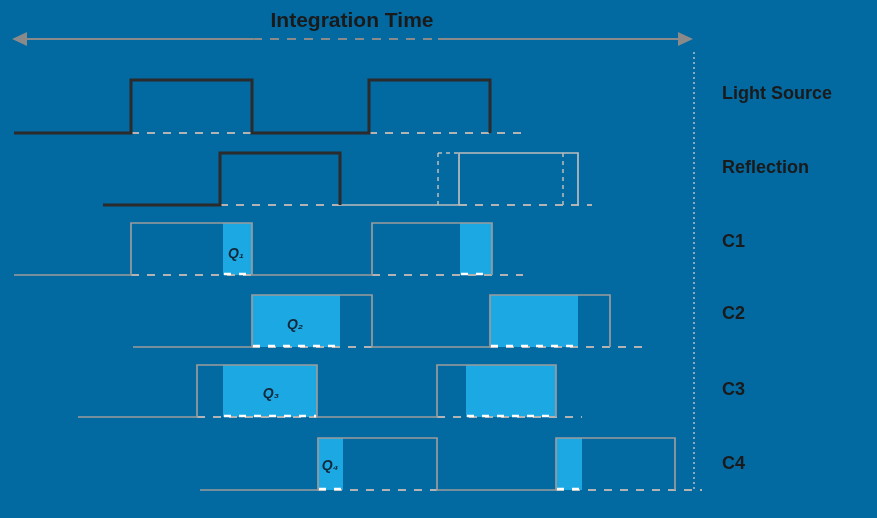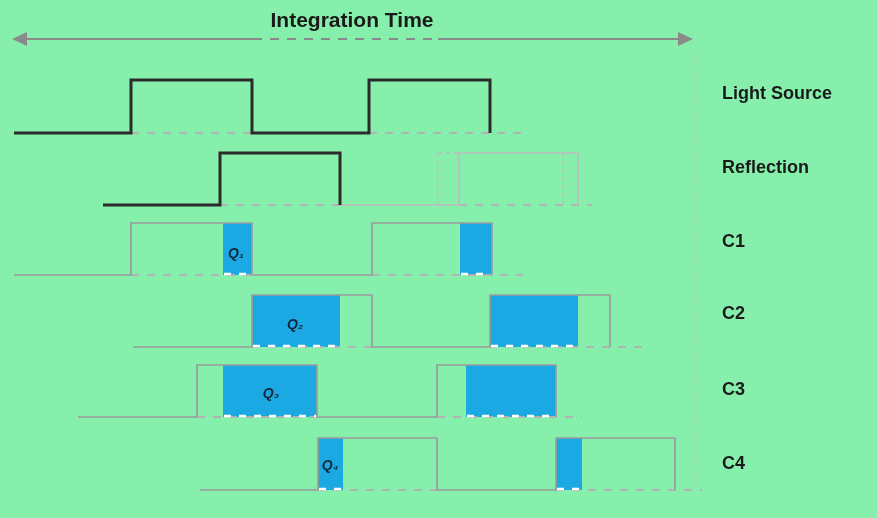--- a/index.html
+++ b/index.html
@@ -1,20 +1,20 @@
 <!DOCTYPE html>
 <html><head>
 <meta charset="utf-8">
 <style>
   html, body { margin: 0; padding: 0; background: #ffffff; }
   .stage {
     position: relative;
     width: 877px;
     height: 518px;
-    background: #86efac;
+    background: #0369a1;
     font-family: "Liberation Sans", "DejaVu Sans", sans-serif;
     overflow: hidden;
   }
   svg { display: block; }
 
   .sig-dark   { stroke: #2b2b2b; stroke-width: 3;   fill: none; stroke-linejoin: miter; }
   .sig-light  { stroke: #9c9c9c; stroke-width: 1.7; fill: none; stroke-linejoin: miter; }
   .sig-ghost  { stroke: #bdbdbd; stroke-width: 1.7; fill: none; }
   .dash-base  { stroke: #b3b3b3; stroke-width: 2.2; stroke-dasharray: 8 8; fill: none; }
   .dash-ghost { stroke: #bdbdbd; stroke-width: 1.5; stroke-dasharray: 4 4; fill: none; }

